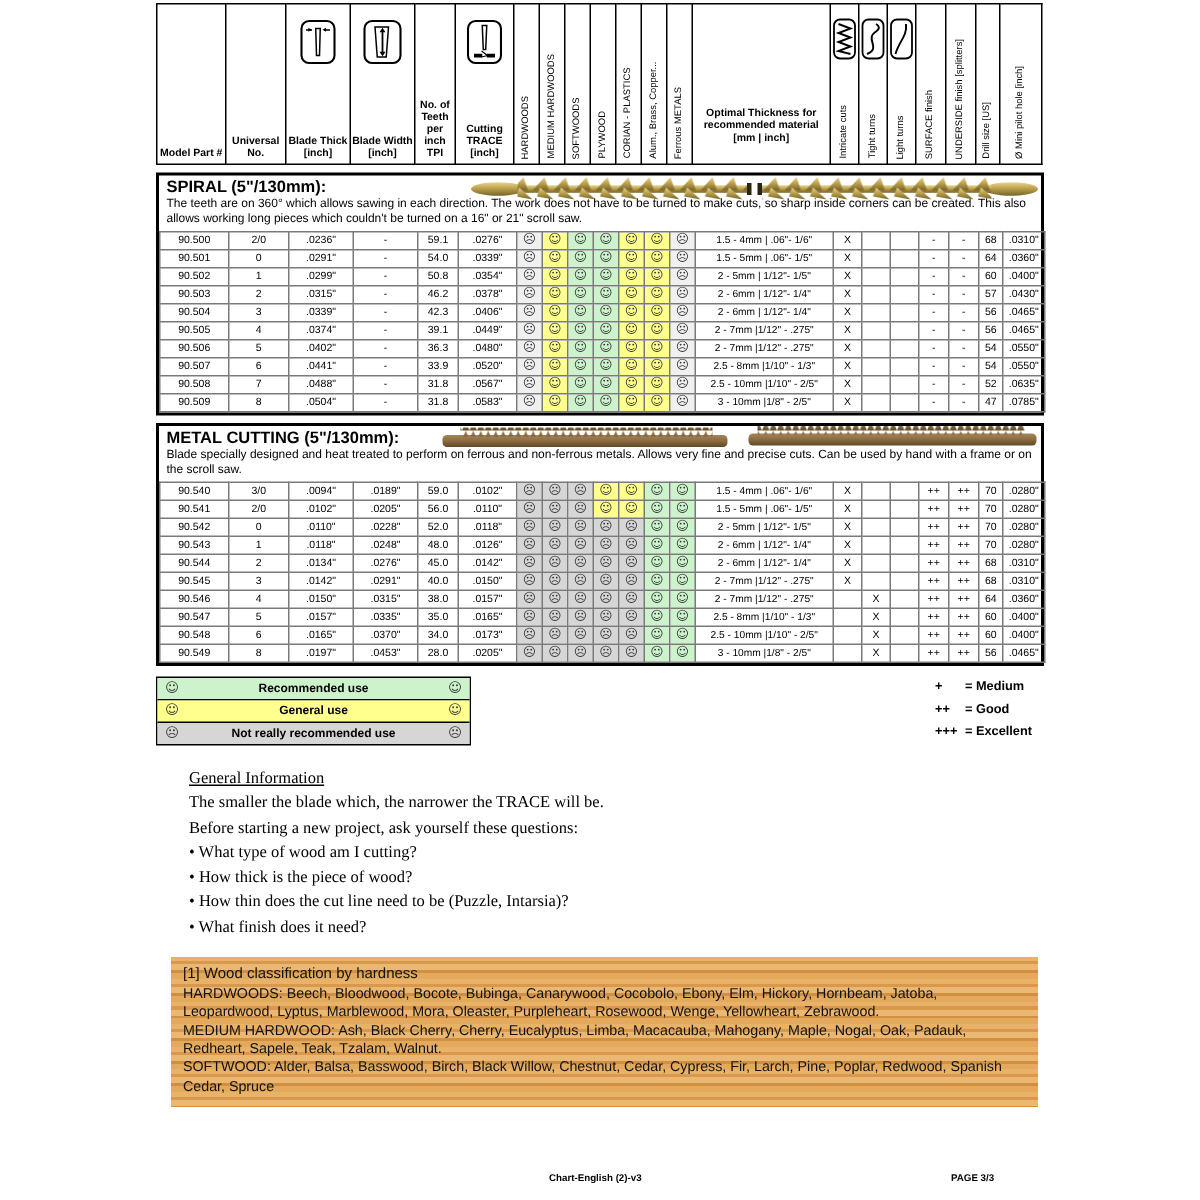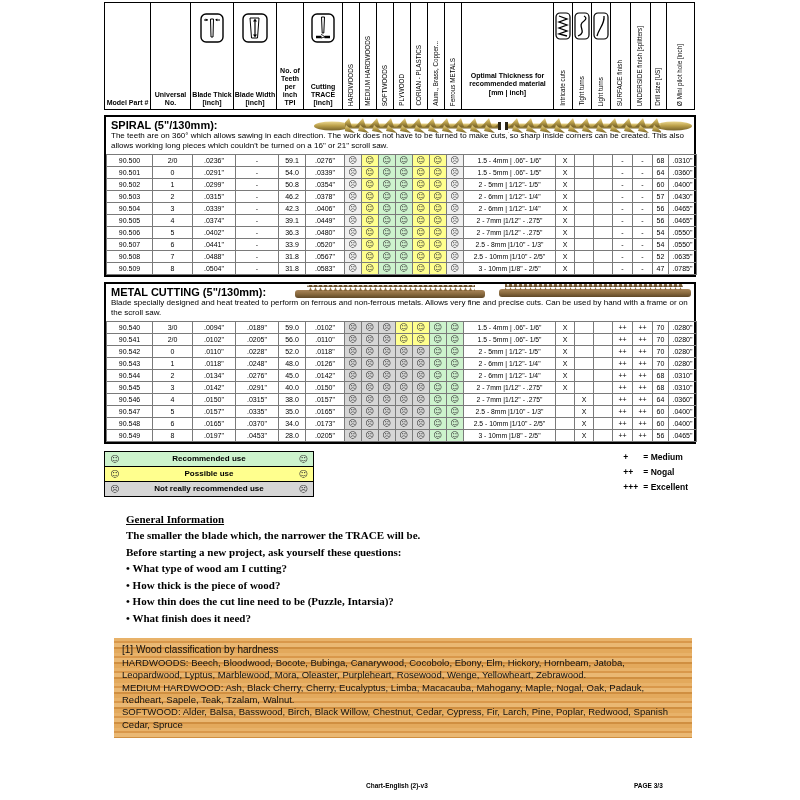--- a/index.html
+++ b/index.html
@@ -47,21 +47,21 @@
   .legend-row:last-child{border-bottom:none;}
   .legend-row .lg{font-family:"DejaVu Sans",sans-serif;font-size:9px;font-weight:400;color:#333;}
   .legend-green{background:#cdf3cd;}
   .legend-yellow{background:#ffff8e;}
   .legend-gray{background:#d6d6d6;}
   .quality-legend{margin-right:8px;padding-top:1px;margin-left:36px;}
   .qrow{font-size:8.5px;font-weight:bold;margin-bottom:5px;}
   .qsym{display:inline-block;width:20px;}
 
   
-  .general-info{margin:14px 0 0 22px;font-family:"Liberation Serif",serif;font-weight:bold;
+  .general-info{margin:14px 0 0 22px;font-family:"Liberation Serif",serif;font-weight:normal;
                 font-size:11px;line-height:16.5px;}
   .gi-title{text-decoration:underline;}
 
   
   .wood-box{margin:12px 0 0 10px;width:562px;padding:5px 8px 7px 8px;
     background:repeating-linear-gradient(180deg,
       #e8b269 0px,#e8b269 3px,#d9984b 3px,#d9984b 5px,#eab873 5px,#eab873 9px,
       #d08f41 9px,#d08f41 11px,#e3a95c 11px,#e3a95c 15px);
     font-size:9.5px;line-height:1.3;color:#111;}
   .wood-title{font-weight:normal;font-size:10px;margin:0 0 1px 0;}
@@ -816,32 +816,32 @@
 
     <div class="legend-wrap">
       <div class="legend-box">
         <div class="legend-row legend-green">
           <span class="lg">☺</span>
           <span>Recommended use</span>
           <span class="lg">☺</span>
         </div>
         <div class="legend-row legend-yellow">
           <span class="lg">☺</span>
-          <span>Possible use</span>
+          <span>General use</span>
           <span class="lg">☺</span>
         </div>
         <div class="legend-row legend-gray">
           <span class="lg">☹</span>
           <span>Not really recommended use</span>
           <span class="lg">☹</span>
         </div>
       </div>
       <div class="quality-legend">
         <div class="qrow"><span class="qsym">+</span><span>= Medium</span></div>
-        <div class="qrow"><span class="qsym">++</span><span>= Nogal</span></div>
+        <div class="qrow"><span class="qsym">++</span><span>= Good</span></div>
         <div class="qrow"><span class="qsym">+++</span><span>= Excellent</span></div>
       </div>
     </div>
 
     <div class="general-info">
       <div class="gi-title">General Information</div>
       <div>The smaller the blade which, the narrower the TRACE will be.</div>
       <div>Before starting a new project, ask yourself these questions:</div>
       <div>• What type of wood am I cutting?</div>
       <div>• How thick is the piece of wood?</div>

